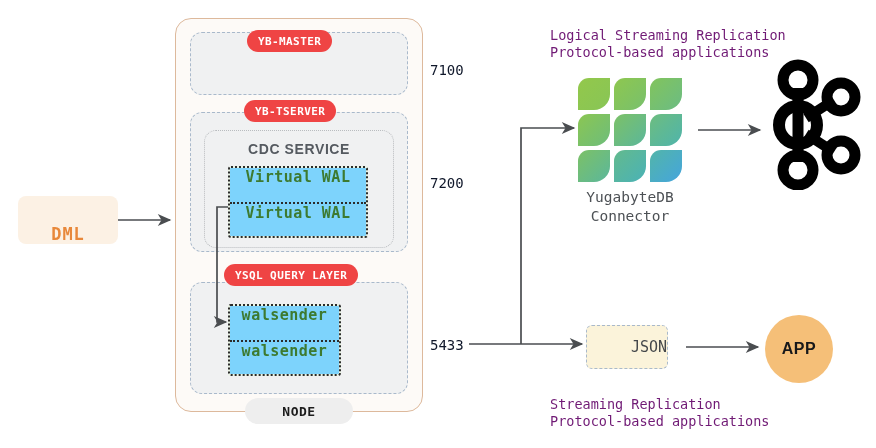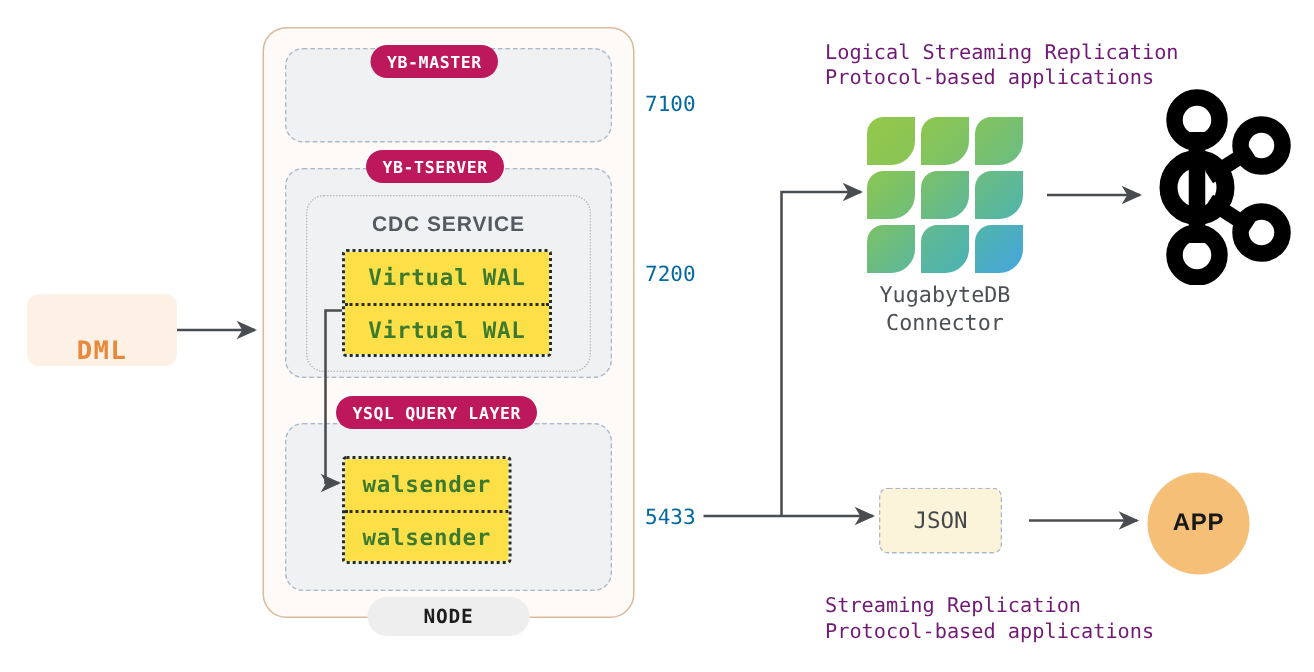--- a/index.html
+++ b/index.html
@@ -53,21 +53,21 @@
   .dash-section {
     background: #f0f1f2;
     border: 1.6px dashed #a9b9cb;
     border-radius: 12px;
   }
   #sec-master { left: 190px; top: 32px;  width: 218px; height: 63px; }
   #sec-tserver{ left: 190px; top: 112px; width: 218px; height: 140px; }
   #sec-ysql   { left: 190px; top: 282px; width: 218px; height: 112px; }
 
   .orange-pill {
-    background: #be185d;
+    background: #ef4444;
     border-radius: 11px;
     height: 22px;
     display: flex; align-items: center; justify-content: center;
     padding: 0 11px;
   }
   .orange-pill span {
     font-family: "DejaVu Sans Mono", monospace;
     font-size: 11px; font-weight: bold;
     color: #ffffff; letter-spacing: 0.4px;
     white-space: nowrap;
@@ -92,41 +92,41 @@
   }
 
   
   .green-stack {
     border: 2px dotted #2b2b2b;
     background: #eaf4e4;
     border-radius: 3px;
     overflow: hidden;
   }
   .green-cell {
-    display: flex; align-items: center; justify-content: center;
-    background: #fde047;
+    display: flex; align-items: flex-start; justify-content: center;
+    background: #7dd3fc;
   }
   .green-cell span {
     font-family: "DejaVu Sans Mono", monospace;
     font-size: 15px; font-weight: bold;
     color: #3d7a30;
     letter-spacing: 0.5px;
   }
   .green-cell.divider { border-top: 2px dotted #2b2b2b; }
 
   #vwal-stack  { left: 228px; top: 166px; width: 140px; height: 72px; }
   #vwal-stack .green-cell { height: 34px; }
   #walsender-stack { left: 228px; top: 304px; width: 113px; height: 72px; }
   #walsender-stack .green-cell { height: 34px; }
 
   
   .port {
     font-family: "DejaVu Sans Mono", monospace;
     font-size: 14px;
-    color: #0369a1;
+    color: #0f172a;
   }
   #port-7100 { left: 430px; top: 62px; }
   #port-9100 { left: 430px; top: 175px; }
   #port-5433 { left: 430px; top: 337px; }
 
   
   .caption {
     font-family: "DejaVu Sans Mono", monospace;
     font-size: 13.5px;
     color: #701a75;
@@ -155,21 +155,21 @@
 
   
   #kafka-logo { left: 768px; top: 58px; width: 96px; height: 132px; }
 
   
   #json-box {
     left: 586px; top: 325px; width: 82px; height: 44px;
     background: #fbf3da;
     border: 1.8px dashed #a9b9cb;
     border-radius: 6px;
-    display: flex; align-items: center; justify-content: center;
+    display: flex; align-items: center; justify-content: flex-end;
   }
   #json-box span {
     font-family: "DejaVu Sans Mono", monospace;
     font-size: 15px;
     color: #45484b;
   }
 
   
   #app-circle {
     left: 765px; top: 315px; width: 68px; height: 68px;

